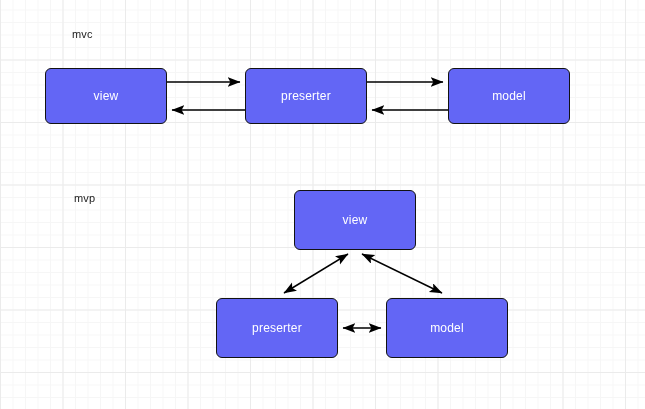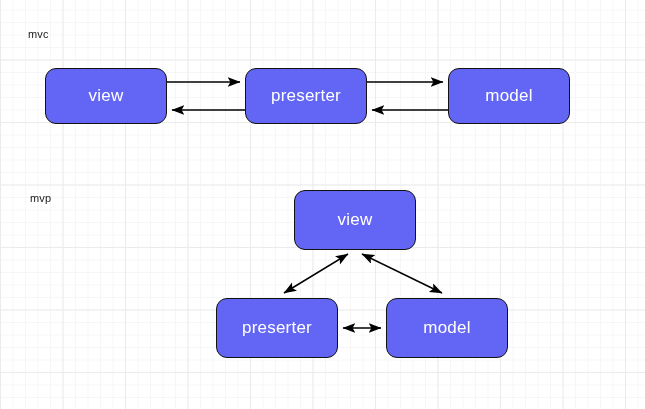--- a/index.html
+++ b/index.html
@@ -33,33 +33,34 @@
     background-position: 0 -3px, 0 -3px, 0 -3px, 0 -3px;
   }
 
   .section-label {
     position: absolute;
     font-size: 11px;
     color: #1a1a1a;
     letter-spacing: 0.2px;
     white-space: nowrap;
     user-select: none;
+    margin-left: 44px;
   }
 
   .node {
     position: absolute;
     box-sizing: border-box;
     background: #6366f5;
     border: 1.6px solid #121212;
-    border-radius: 11px;
+    border-radius: 6px;
     display: flex;
     align-items: center;
     justify-content: center;
     color: #ffffff;
-    font-size: 17px;
+    font-size: 12px;
     letter-spacing: 0.2px;
     z-index: 3;
   }
 
   #edges {
     position: absolute;
     left: 0;
     top: 0;
     width: 645px;
     height: 409px;

